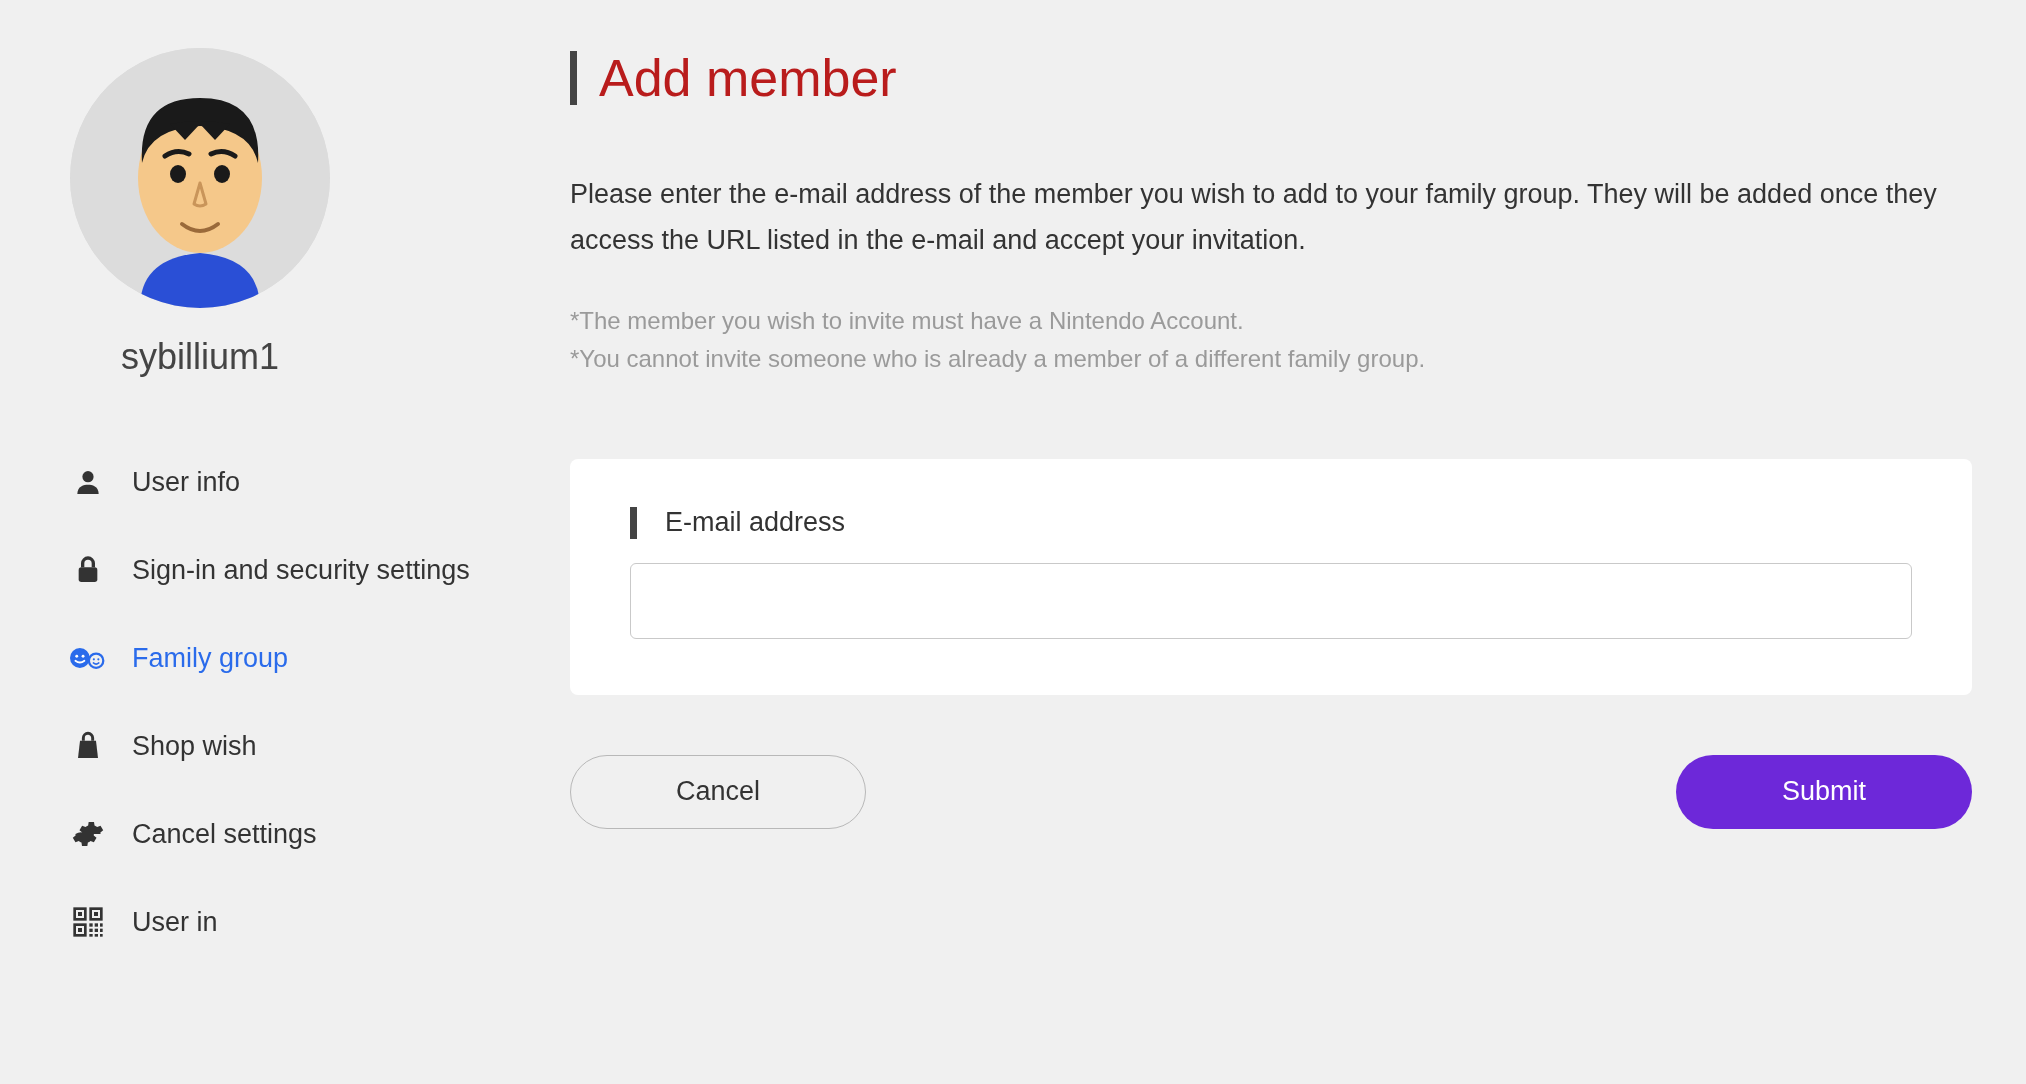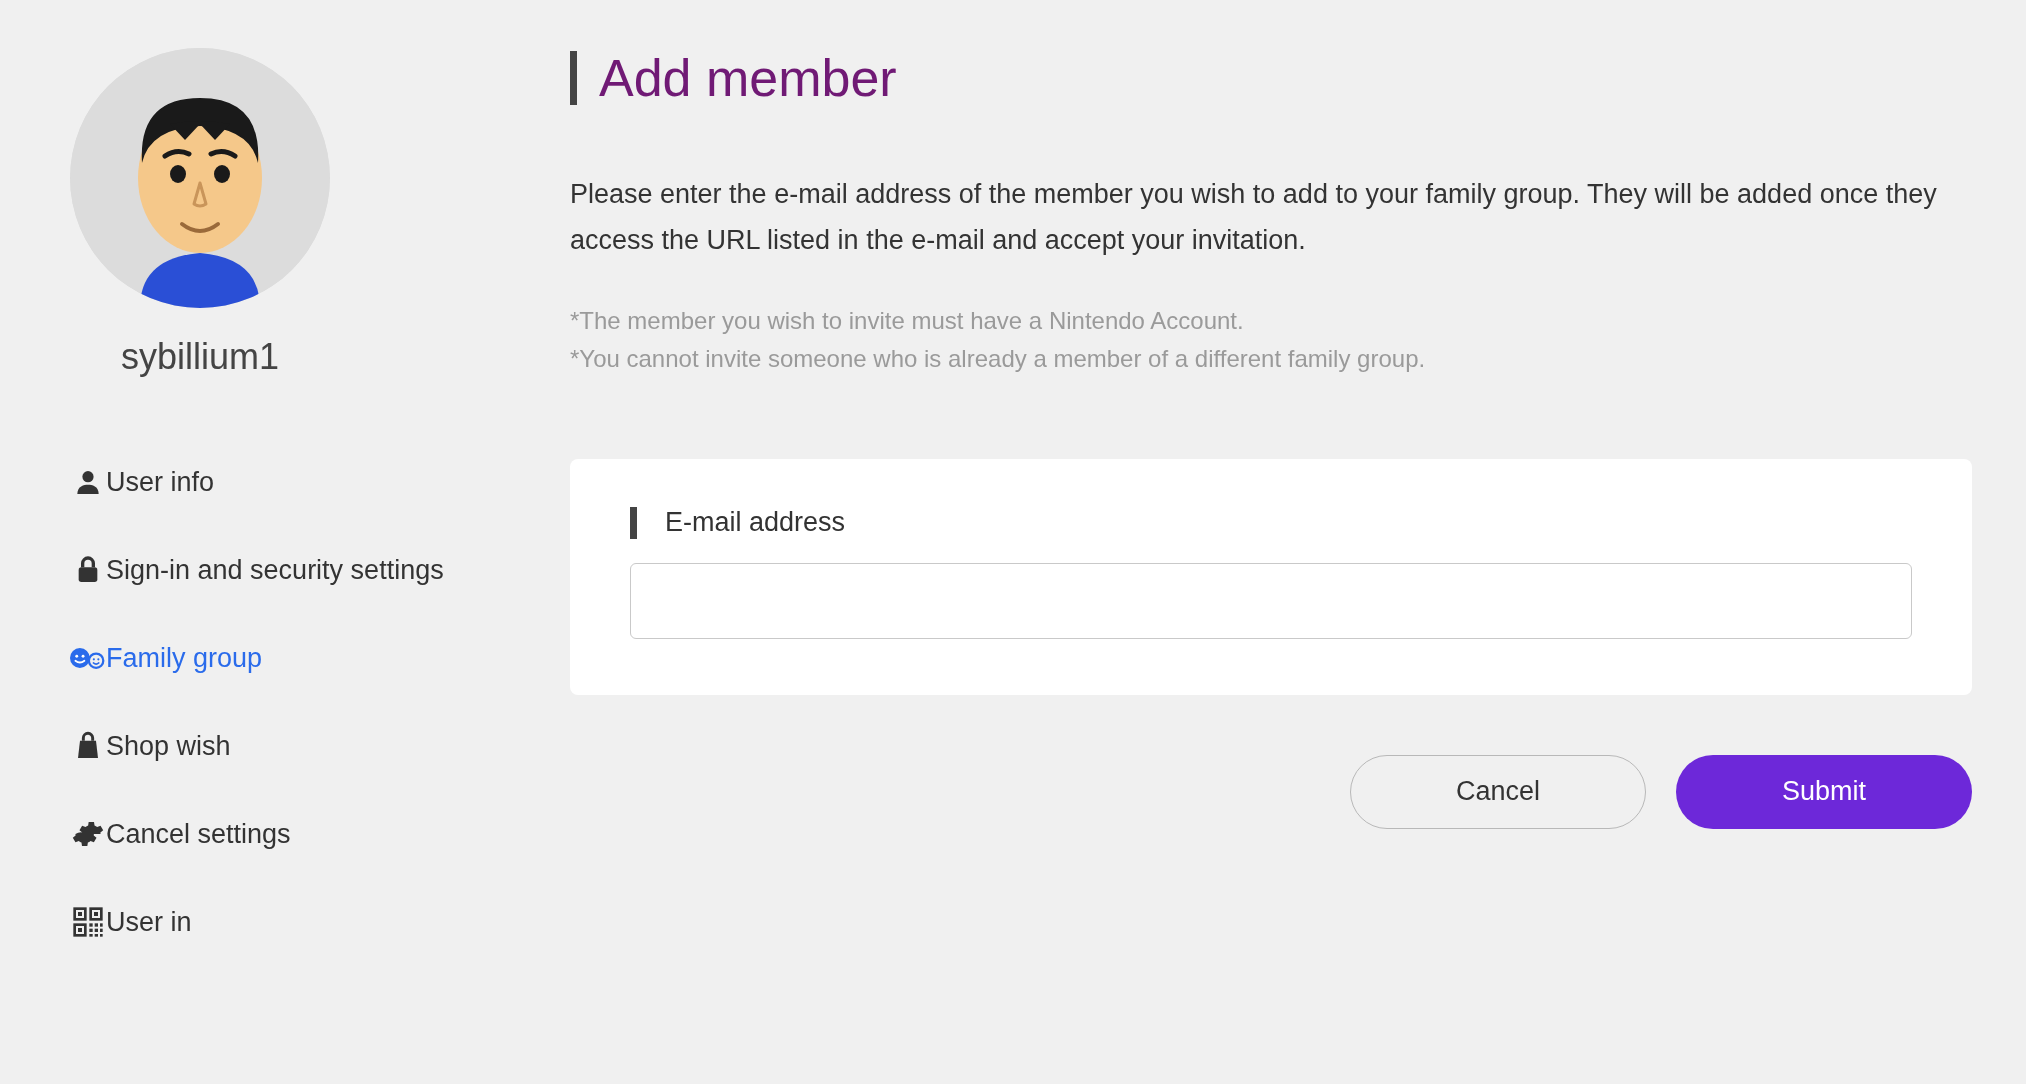--- a/index.html
+++ b/index.html
@@ -40,20 +40,21 @@
       text-align: center;
       width: 260px;
       margin-bottom: 60px;
     }
     .nav {
       list-style: none;
     }
     .nav-item {
       display: flex;
       align-items: center;
+      gap: 26px;
       padding: 26px 0;
       cursor: pointer;
     }
     .nav-item.active .nav-label {
       color: #2a6beb;
     }
     .nav-label {
       font-size: 27px;
       color: #333;
     }
@@ -81,21 +82,21 @@
       margin-bottom: 64px;
     }
     .title-bar {
       width: 7px;
       height: 54px;
       background: #444;
     }
     .page-title {
       font-size: 52px;
       font-weight: 400;
-      color: #701a75;
+      color: #b91c1c;
     }
     .description {
       font-size: 27px;
       line-height: 1.7;
       color: #333;
       margin-bottom: 38px;
     }
     .notes {
       font-size: 24px;
       line-height: 1.6;
@@ -127,21 +128,21 @@
       width: 100%;
       height: 76px;
       border: 1px solid #c9c9c9;
       border-radius: 6px;
       font-size: 26px;
       padding: 0 22px;
       background: #fff;
     }
     .button-row {
       display: flex;
-      justify-content: flex-end;
+      justify-content: space-between;
       gap: 30px;
     }
     .btn {
       width: 296px;
       height: 74px;
       border-radius: 40px;
       font-size: 27px;
       cursor: pointer;
       border: none;
     }

